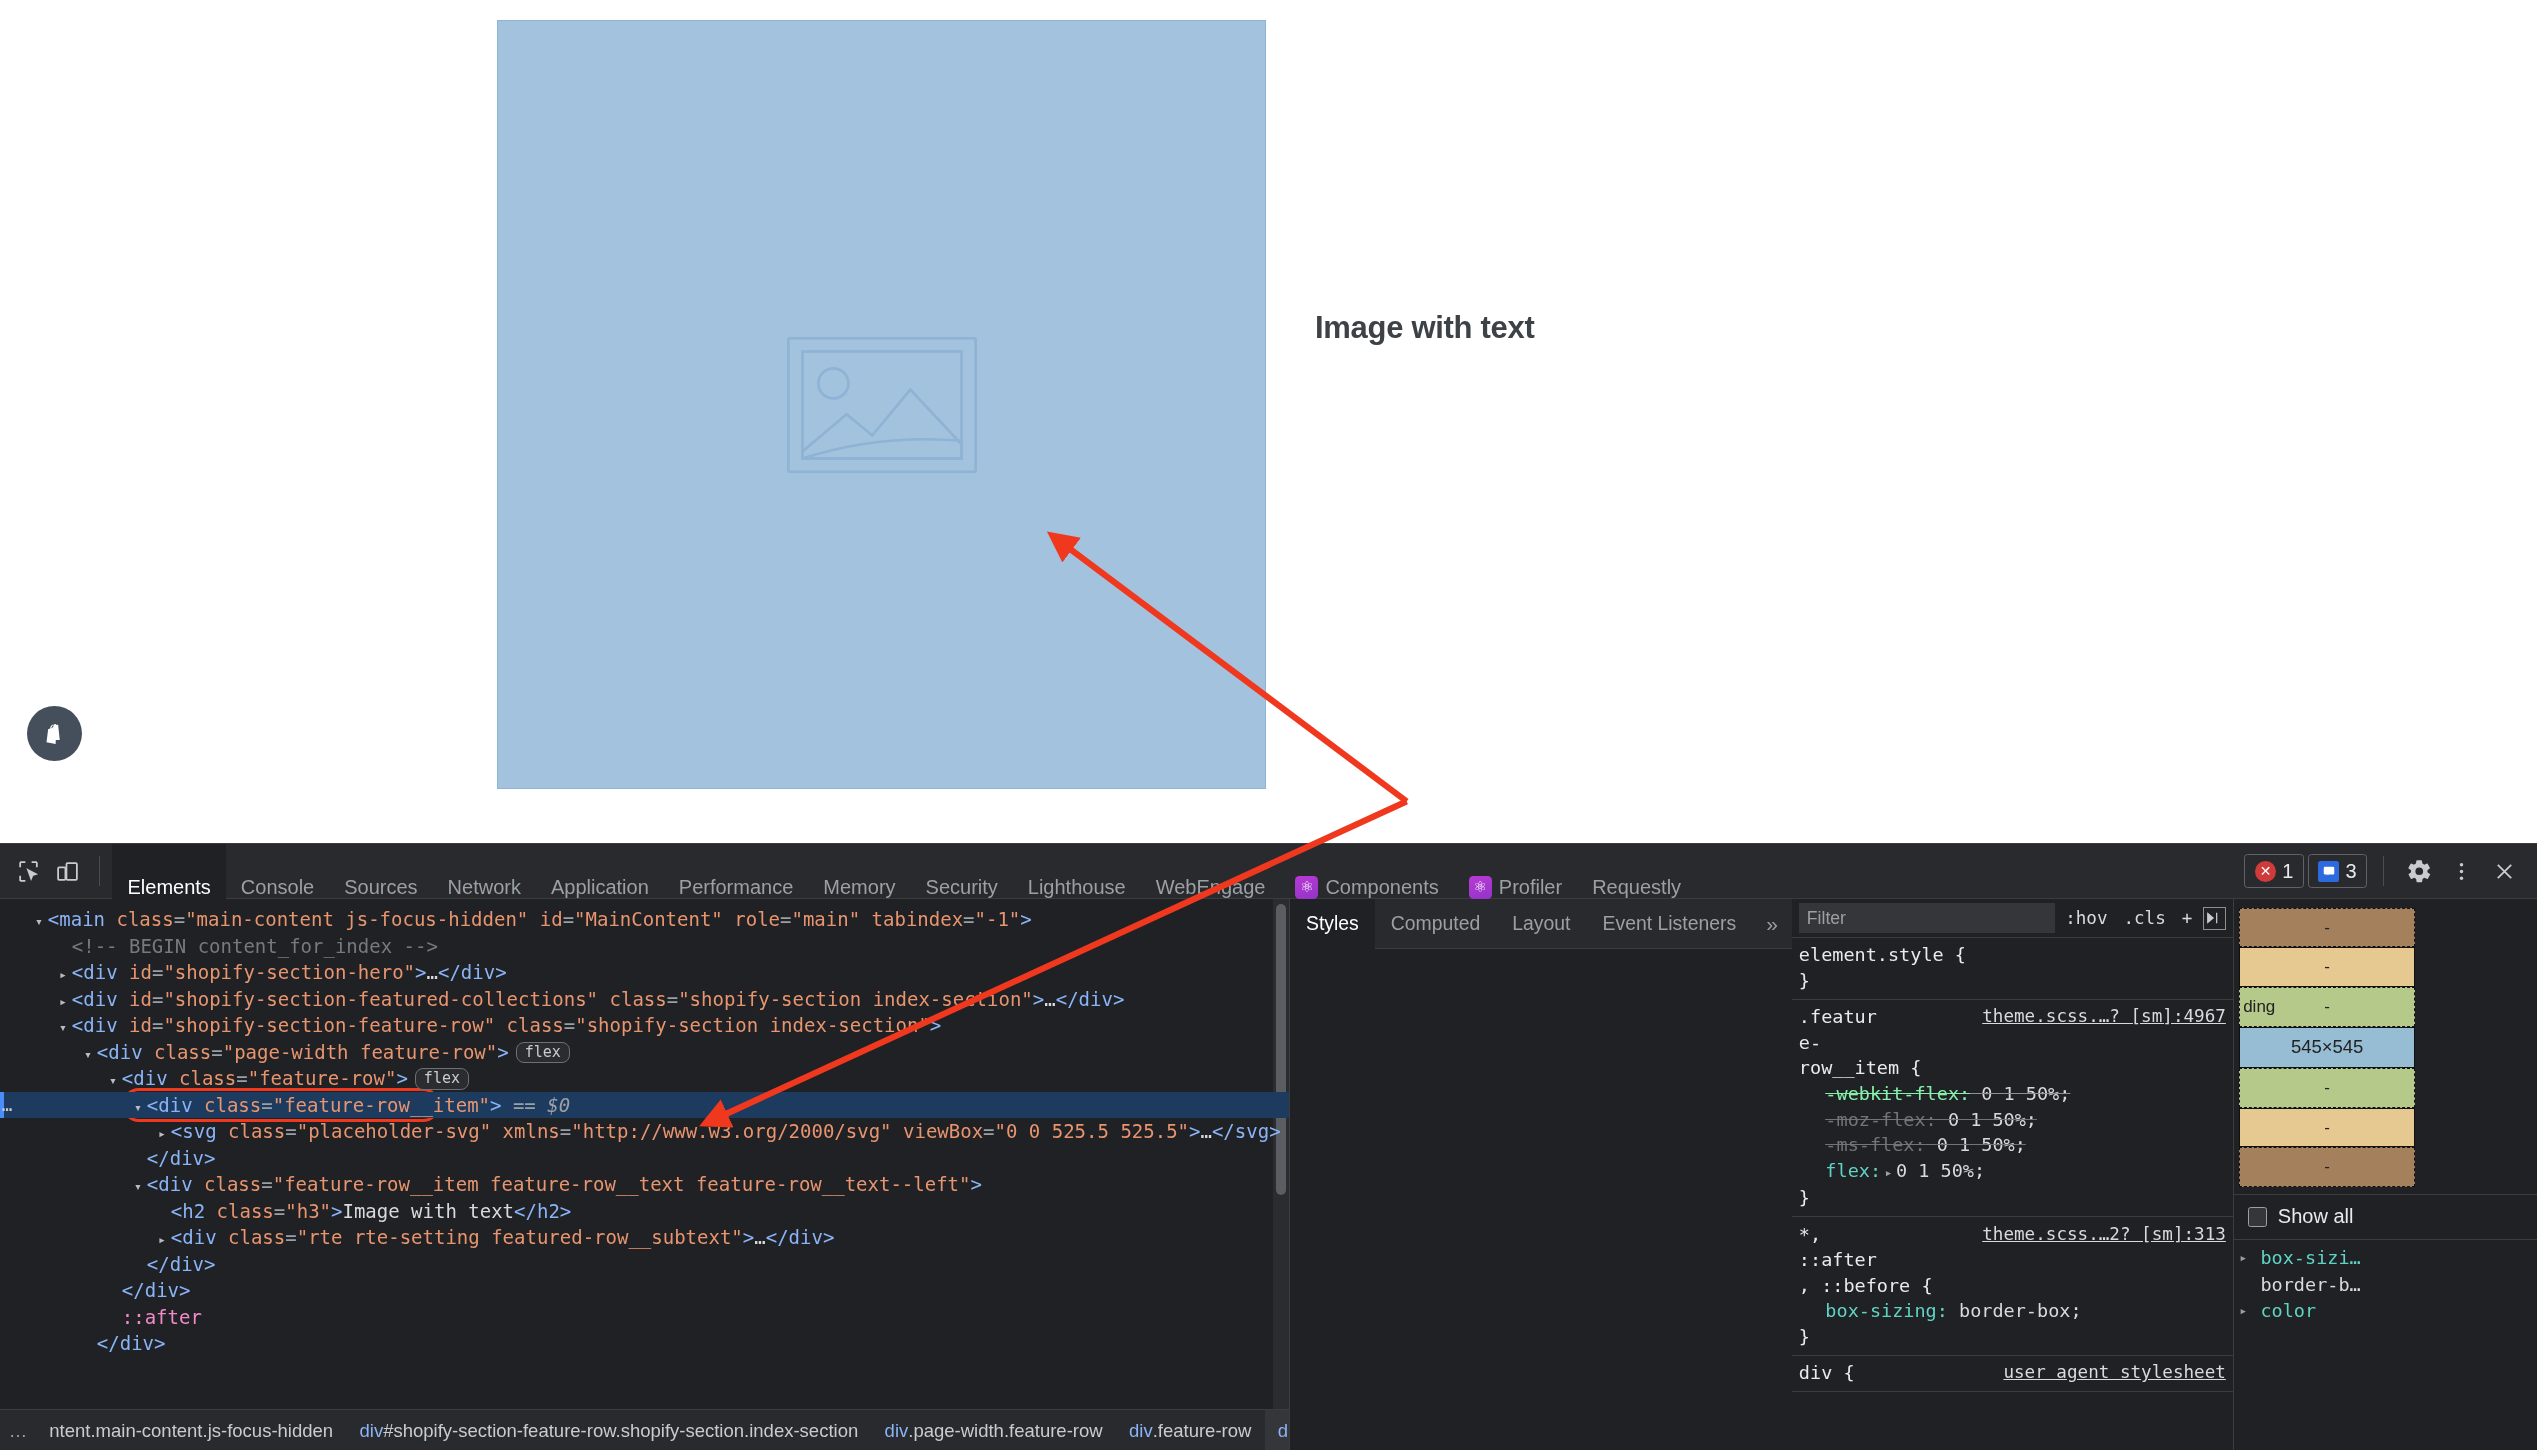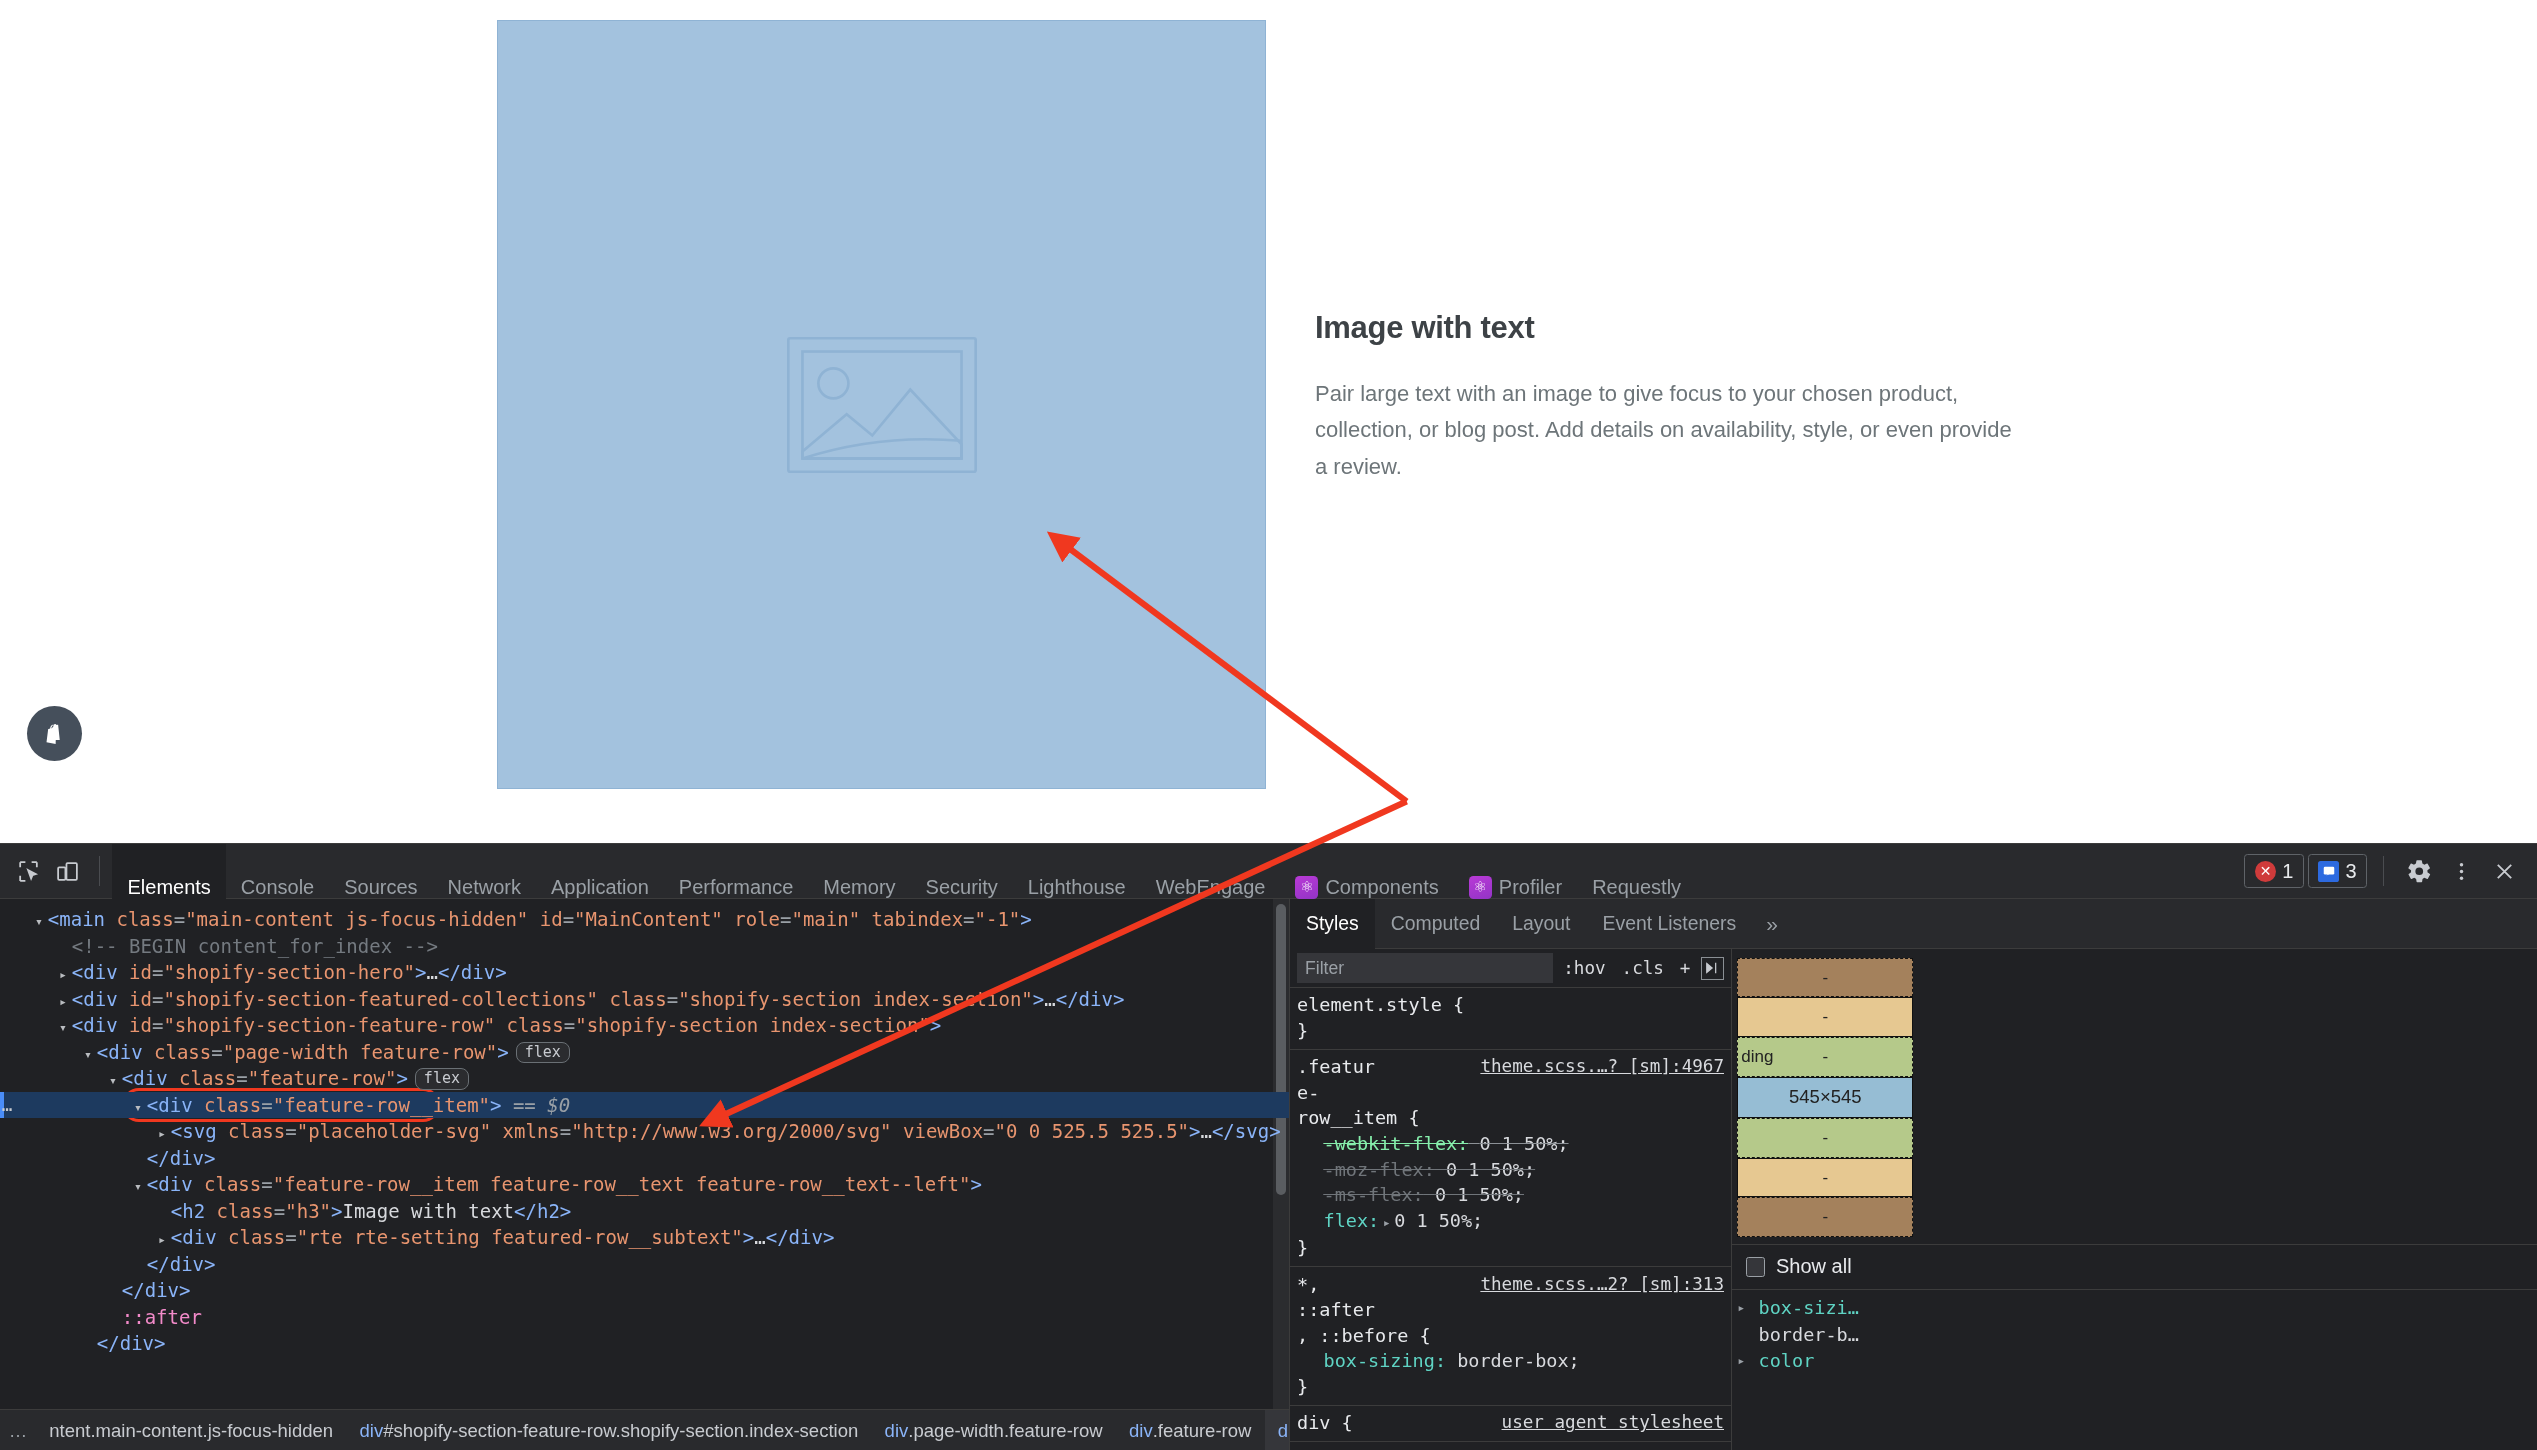--- a/index.html
+++ b/index.html
@@ -154,21 +154,21 @@
   .crumb {
     padding:0 13.2px; height:42px; display:flex; align-items:center;
     color:#c8cbd0; cursor:pointer;
   }
   .crumb.active { background:#35363a; }
   .crumb .cname { color:#8ab4f8; }
   .crumb-ell { padding:0 8.8px; color:#9aa0a6; }
 
   
   #styles-pane {
-    flex:1; background:#202124; display:flex; flex-direction:column; min-width:0;
+    flex:1; background:#202124; display:flex; flex-direction:row; min-width:0;
   }
   #styles-tabbar {
     height:50px; min-height:50px; background:#292a2d;
     display:flex; align-items:center; border-bottom:0.9px solid #3c3c3c;
     font-family:"Liberation Sans", sans-serif;
   }
   .st-tab {
     height:50px; padding:0 16px; display:flex; align-items:center;
     font-size:19.4px; color:#9aa0a6; cursor:pointer; white-space:nowrap;
   }
@@ -276,21 +276,20 @@
         <rect x="18" y="17" width="180" height="121"></rect>
         <circle cx="53" cy="53" r="17"></circle>
         <path d="M18 130 L68 88 L97 112 L140 60 L198 122 L198 138 L18 138 Z"></path>
         <path d="M18 138 Q105 110 198 118"></path>
       </svg>
     </div>
   </div>
 
   <div id="feature-text">
     <h2 id="feature-title">Image with text</h2>
-    <div id="feature-subtext">Pair large text with an image to give focus to your chosen product, collection, or blog post. Add details on availability, style, or even provide a review.</div>
   </div>
 
   <div id="shopify-badge">
     <svg width="30" height="30" viewBox="0 0 24 24" fill="#ffffff">
       <path d="M15.3 4.6c-.1-.1-.3-.1-.4-.1l-.9.2s-.6-.6-.7-.7c-.1-.1-.2-.1-.3-.1l-.5 11.9 4.1 1-1.3-12.2zM12.2 4.2c-.1 0-.2 0-.3.1 0 0-.1.2-.2.4-.4-.1-.8-.1-1.2.1-.9.4-1.4 1.5-1.6 2.7l-1.2.4c-.4.1-.4.1-.4.5L6 18.5l7.3 1.4.5-15.5c-.4-.2-1-.2-1.6-.2zm-1.7 2.9c-.2.1-.4.1-.7.2.2-.8.6-1.6 1.1-2.1.2-.2.4-.3.6-.4 0 .2.1.5.1.9-.4.4-.8.9-1.1 1.4z"></path>
     </svg>
   </div>
 </div>
 
 <svg id="annotation-layer" viewBox="0 0 2876 1644">

